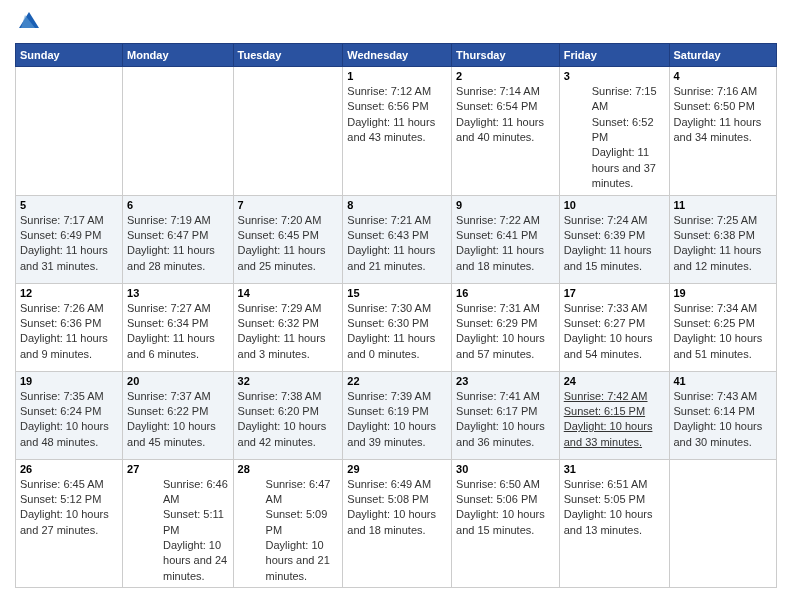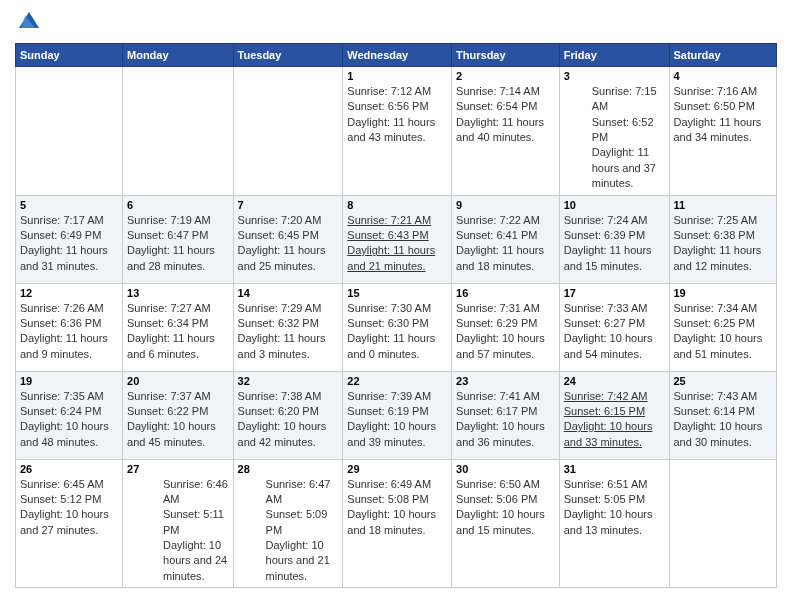--- a/index.html
+++ b/index.html
@@ -176,21 +176,21 @@
 Daylight: 11 hours and 28 minutes.</div>
           </td>
           <td>
             <span class="day-number">7</span>
             <div class="day-info" style="white-space: pre-line;">Sunrise: 7:20 AM
 Sunset: 6:45 PM
 Daylight: 11 hours and 25 minutes.</div>
           </td>
           <td>
             <span class="day-number">8</span>
-            <div class="day-info" style="white-space: pre-line; text-decoration: underline;">Sunrise: 7:21 AM
+            <div class="day-info" style="white-space: pre-line;">Sunrise: 7:21 AM
 Sunset: 6:43 PM
 Daylight: 11 hours and 21 minutes.</div>
           </td>
           <td>
             <span class="day-number">9</span>
             <div class="day-info" style="white-space: pre-line;">Sunrise: 7:22 AM
 Sunset: 6:41 PM
 Daylight: 11 hours and 18 minutes.</div>
           </td>
           <td>
@@ -281,21 +281,21 @@
 Sunset: 6:17 PM
 Daylight: 10 hours and 36 minutes.</div>
           </td>
           <td>
             <span class="day-number">24</span>
             <div class="day-info" style="white-space: pre-line; text-decoration: underline;">Sunrise: 7:42 AM
 Sunset: 6:15 PM
 Daylight: 10 hours and 33 minutes.</div>
           </td>
           <td>
-            <span class="day-number">25</span>
+            <span class="day-number">41</span>
             <div class="day-info" style="white-space: pre-line;">Sunrise: 7:43 AM
 Sunset: 6:14 PM
 Daylight: 10 hours and 30 minutes.</div>
           </td>
         </tr>
         <tr>
           <td>
             <span class="day-number">26</span>
             <div class="day-info" style="white-space: pre-line;">Sunrise: 6:45 AM
 Sunset: 5:12 PM

